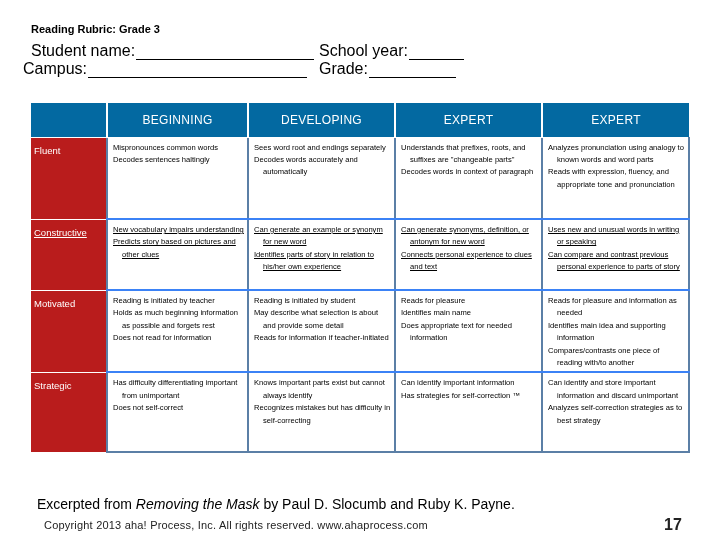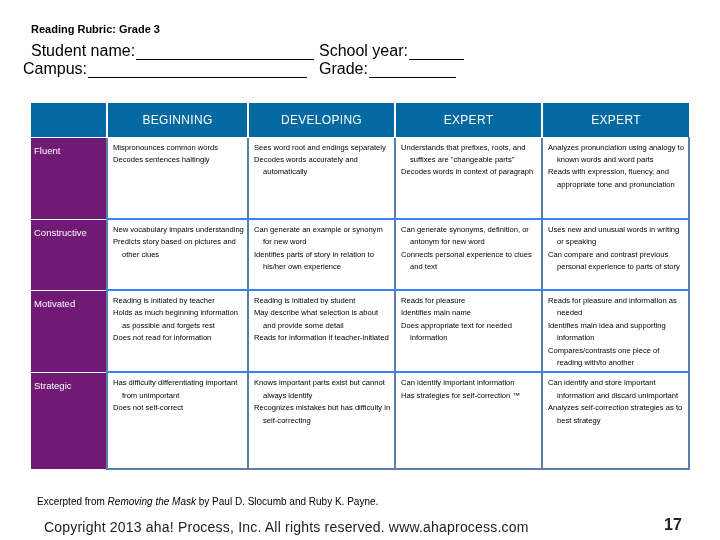--- a/index.html
+++ b/index.html
@@ -34,38 +34,38 @@
       border-left: 2px solid #ffffff; border-bottom: 1px solid #ffffff;
       letter-spacing: 0.3px;
     }
     table.rubric th:first-child { border-left: none; }
 
     table.rubric td {
       vertical-align: top; font-size: 7.6px; line-height: 12.4px;
       padding: 4px 3px 2px 5px; color: #000;
     }
     table.rubric td.label {
-      background: #701a75; color: #ffffff; font-size: 9.5px; line-height: 12px;
+      background: #b91c1c; color: #ffffff; font-size: 9.5px; line-height: 12px;
       padding: 7px 3px 2px 3px; border-top: 1px solid #ffffff;
     }
     table.rubric td.cell {
       border-left: 2px solid #5b7fa6; border-bottom: 2px solid #3b82f6;
     }
     table.rubric td.cell.last { border-right: 2px solid #5b7fa6; }
     table.rubric tr.row-0 td { height: 82px; }
-    table.rubric tr.row-1 td { height: 71px; }
+    table.rubric tr.row-1 td { height: 71px; text-decoration: underline; }
     table.rubric tr.row-2 td { height: 80px; }
-    table.rubric tr.row-3 td { height: 97px; }
+    table.rubric tr.row-3 td { height: 80px; }
     table.rubric tr.row-3 td.cell { border-bottom: 2px solid #5b7fa6; margin-left: 8px; }
 
     .item { padding-left: 9px; text-indent: -9px; }
 
-    .excerpt { position: absolute; left: 37px; top: 496px; font-size: 10px; }
+    .excerpt { position: absolute; left: 37px; top: 496px; font-size: 14px; }
     .excerpt i { font-style: italic; }
-    .copyright { position: absolute; left: 44px; top: 519px; font-size: 14px; color: #222; letter-spacing: 0.2px; }
+    .copyright { position: absolute; left: 44px; top: 519px; font-size: 11px; color: #222; letter-spacing: 0.2px; }
     .page-num { position: absolute; left: 664px; top: 516px; font-size: 16px; font-weight: bold; color: #222; }
   </style>
 </head>
 <body>
 
 <div class="title">Reading Rubric: Grade 3</div>
 
 <div class="field" id="f-student">
   <span>Student name:</span>
     <span class="line"></span>

